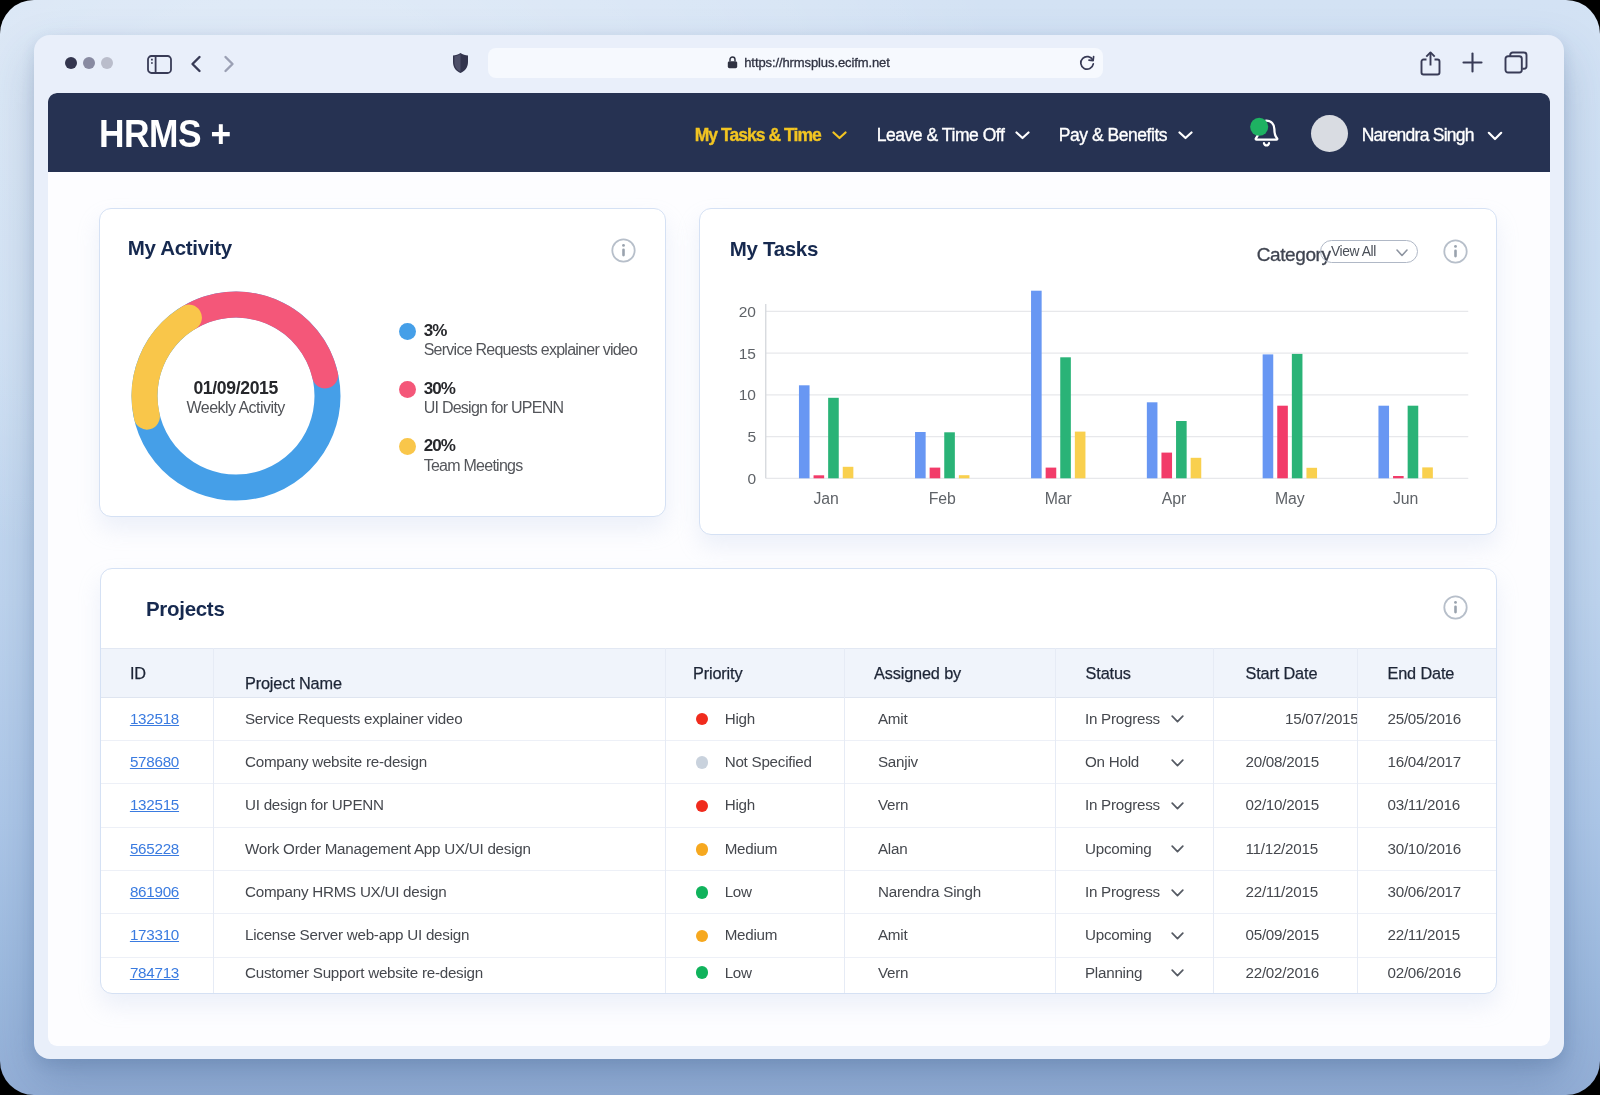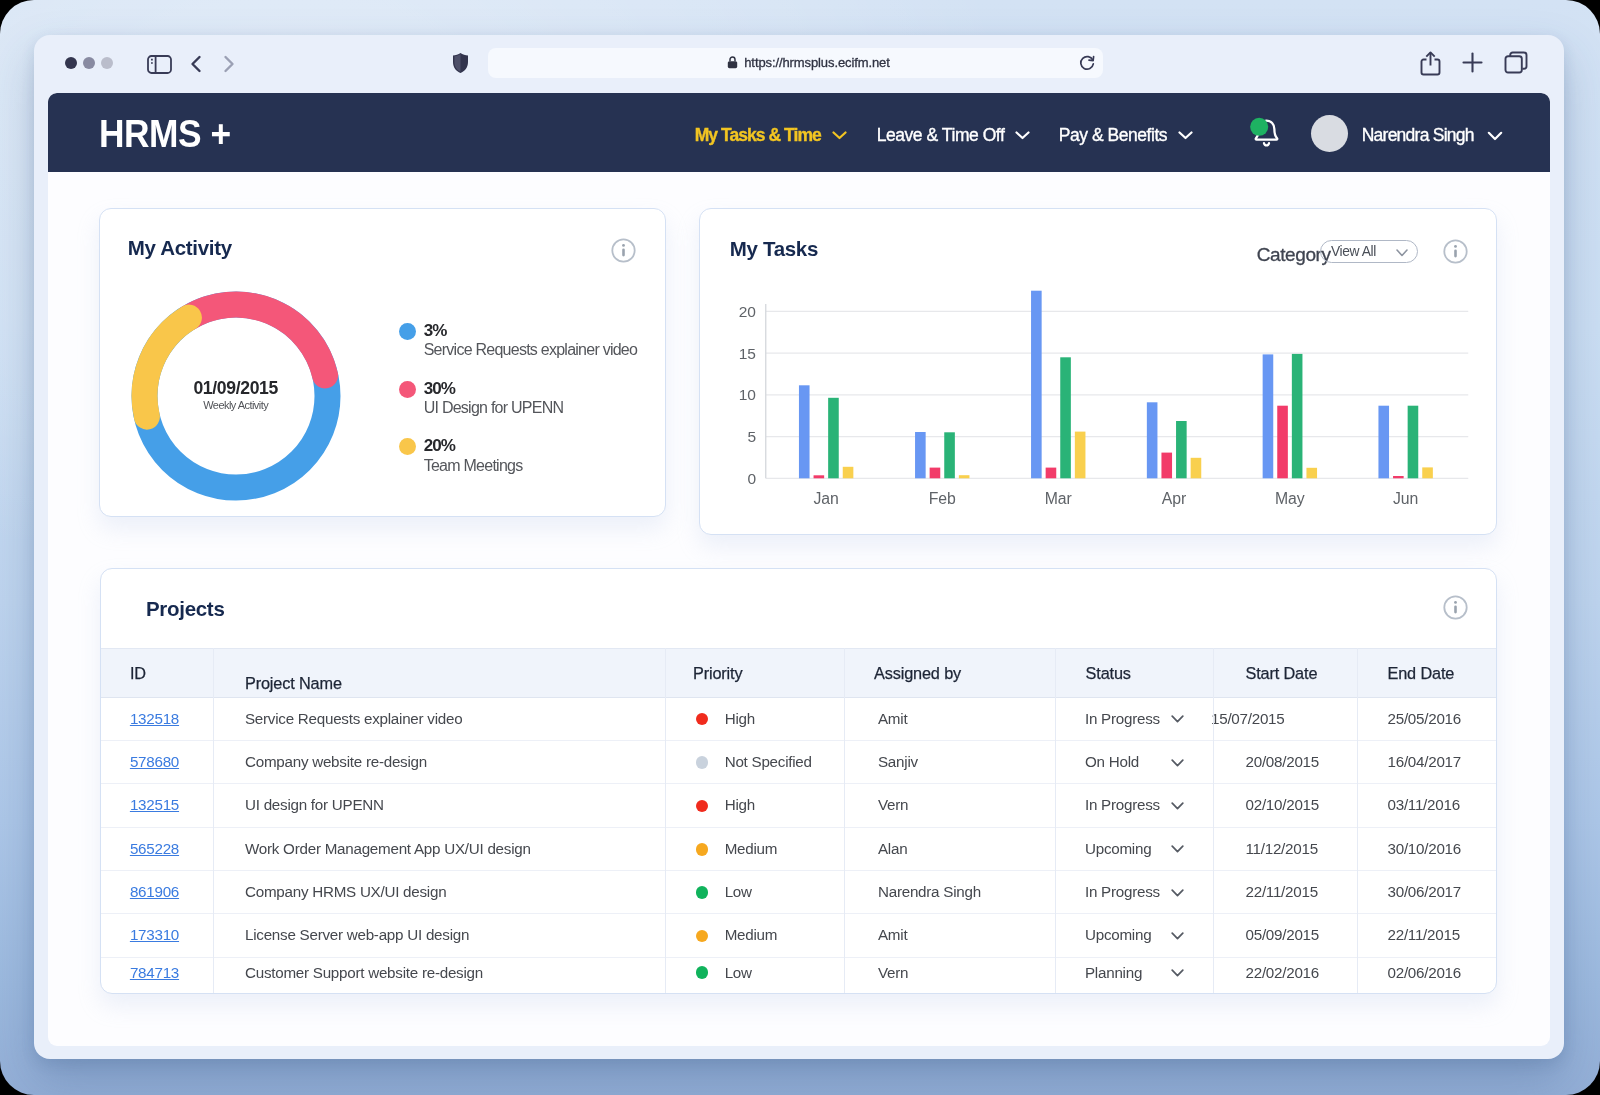--- a/index.html
+++ b/index.html
@@ -130,21 +130,21 @@
             <circle cx="12.5" cy="12.5" r="11.2" fill="none" stroke="#b7bfca" stroke-width="1.8"></circle>
             <circle cx="12.5" cy="7.4" r="1.4" fill="#9aa3ae"></circle>
             <rect x="11.2" y="10.4" width="2.6" height="8" rx="1.3" fill="#9aa3ae"></rect>
           </svg>
         <svg style="position:absolute; left:31px; top:82px;" width="210" height="210" viewBox="0 0 210 210">
           <circle cx="105" cy="105" r="91.5" fill="none" stroke="#459fe8" stroke-width="26"></circle>
           <path d="M 57.9 26.6 A 91.5 91.5 0 0 1 194.1 84.4" fill="none" stroke="#f45779" stroke-width="26" stroke-linecap="round"></path>
           <path d="M 15.9 125.6 A 91.5 91.5 0 0 1 57.9 26.6" fill="none" stroke="#f9c64a" stroke-width="26" stroke-linecap="round"></path>
         </svg>
         <div style="position:absolute; left:36px; top:169px; width:200px; text-align:center; font-size:17.6px; font-weight:bold; color:#26272b; letter-spacing:-0.35px;">01/09/2015</div>
-        <div style="position:absolute; left:36px; top:190.3px; width:200px; text-align:center; font-size:11px; color:#515358; letter-spacing:-0.55px;">Weekly Activity</div>
+        <div style="position:absolute; left:36px; top:190.3px; width:200px; text-align:center; font-size:16px; color:#515358; letter-spacing:-0.55px;">Weekly Activity</div>
         <div class="legdot" style="left:299.3px; top:113.8px; background:#459fe8;"></div>
         <div class="legpct" style="left:324px; top:112.2px;">3%</div>
         <div class="legdesc" style="left:324px; top:132.3px;">Service Requests explainer video</div>
         <div class="legdot" style="left:299.3px; top:171.7px; background:#f45779;"></div>
         <div class="legpct" style="left:324px; top:170.1px;">30%</div>
         <div class="legdesc" style="left:324px; top:190.2px;">UI Design for UPENN</div>
         <div class="legdot" style="left:299.3px; top:229px; background:#f9c64a;"></div>
         <div class="legpct" style="left:324px; top:227.4px;">20%</div>
         <div class="legdesc" style="left:324px; top:247.6px;">Team Meetings</div>
       </div>
@@ -227,21 +227,21 @@
         <div class="trow" style="top:128.50px; height:43.35px; line-height:42.35px;">
           <span class="td tid" style="left:28.9px;">132518</span>
           <span class="td" style="left:144px;">Service Requests explainer video</span>
           <span class="pdot" style="left:594.8px; top:15.38px; background:#f02b1d;"></span>
           <span class="td" style="left:623.7px;">High</span>
           <span class="td" style="left:777px;">Amit</span>
           <span class="td" style="left:984px;">In Progress</span>
           <svg style="position:absolute; left:1070px; top:17.68px;" width="13" height="8" viewBox="0 0 13 8">
               <path d="M1.2 1.2 L6.5 6.6 L11.8 1.2" fill="none" stroke="#555a63" stroke-width="1.7" stroke-linecap="round" stroke-linejoin="round"></path>
             </svg>
-          <span class="td" style="left:1110px;">15/07/2015</span>
+          <span class="td" style="left:1184px;">15/07/2015</span>
           <span class="td" style="left:1286.5px;">25/05/2016</span>
         </div>
         <div class="trow" style="top:171.85px; height:43.35px; line-height:42.35px;">
           <span class="td tid" style="left:28.9px;">578680</span>
           <span class="td" style="left:144px;">Company website re-design</span>
           <span class="pdot" style="left:594.8px; top:15.38px; background:#c9d2dd;"></span>
           <span class="td" style="left:623.7px;">Not Specified</span>
           <span class="td" style="left:777px;">Sanjiv</span>
           <span class="td" style="left:984px;">On Hold</span>
           <svg style="position:absolute; left:1070px; top:17.68px;" width="13" height="8" viewBox="0 0 13 8">

